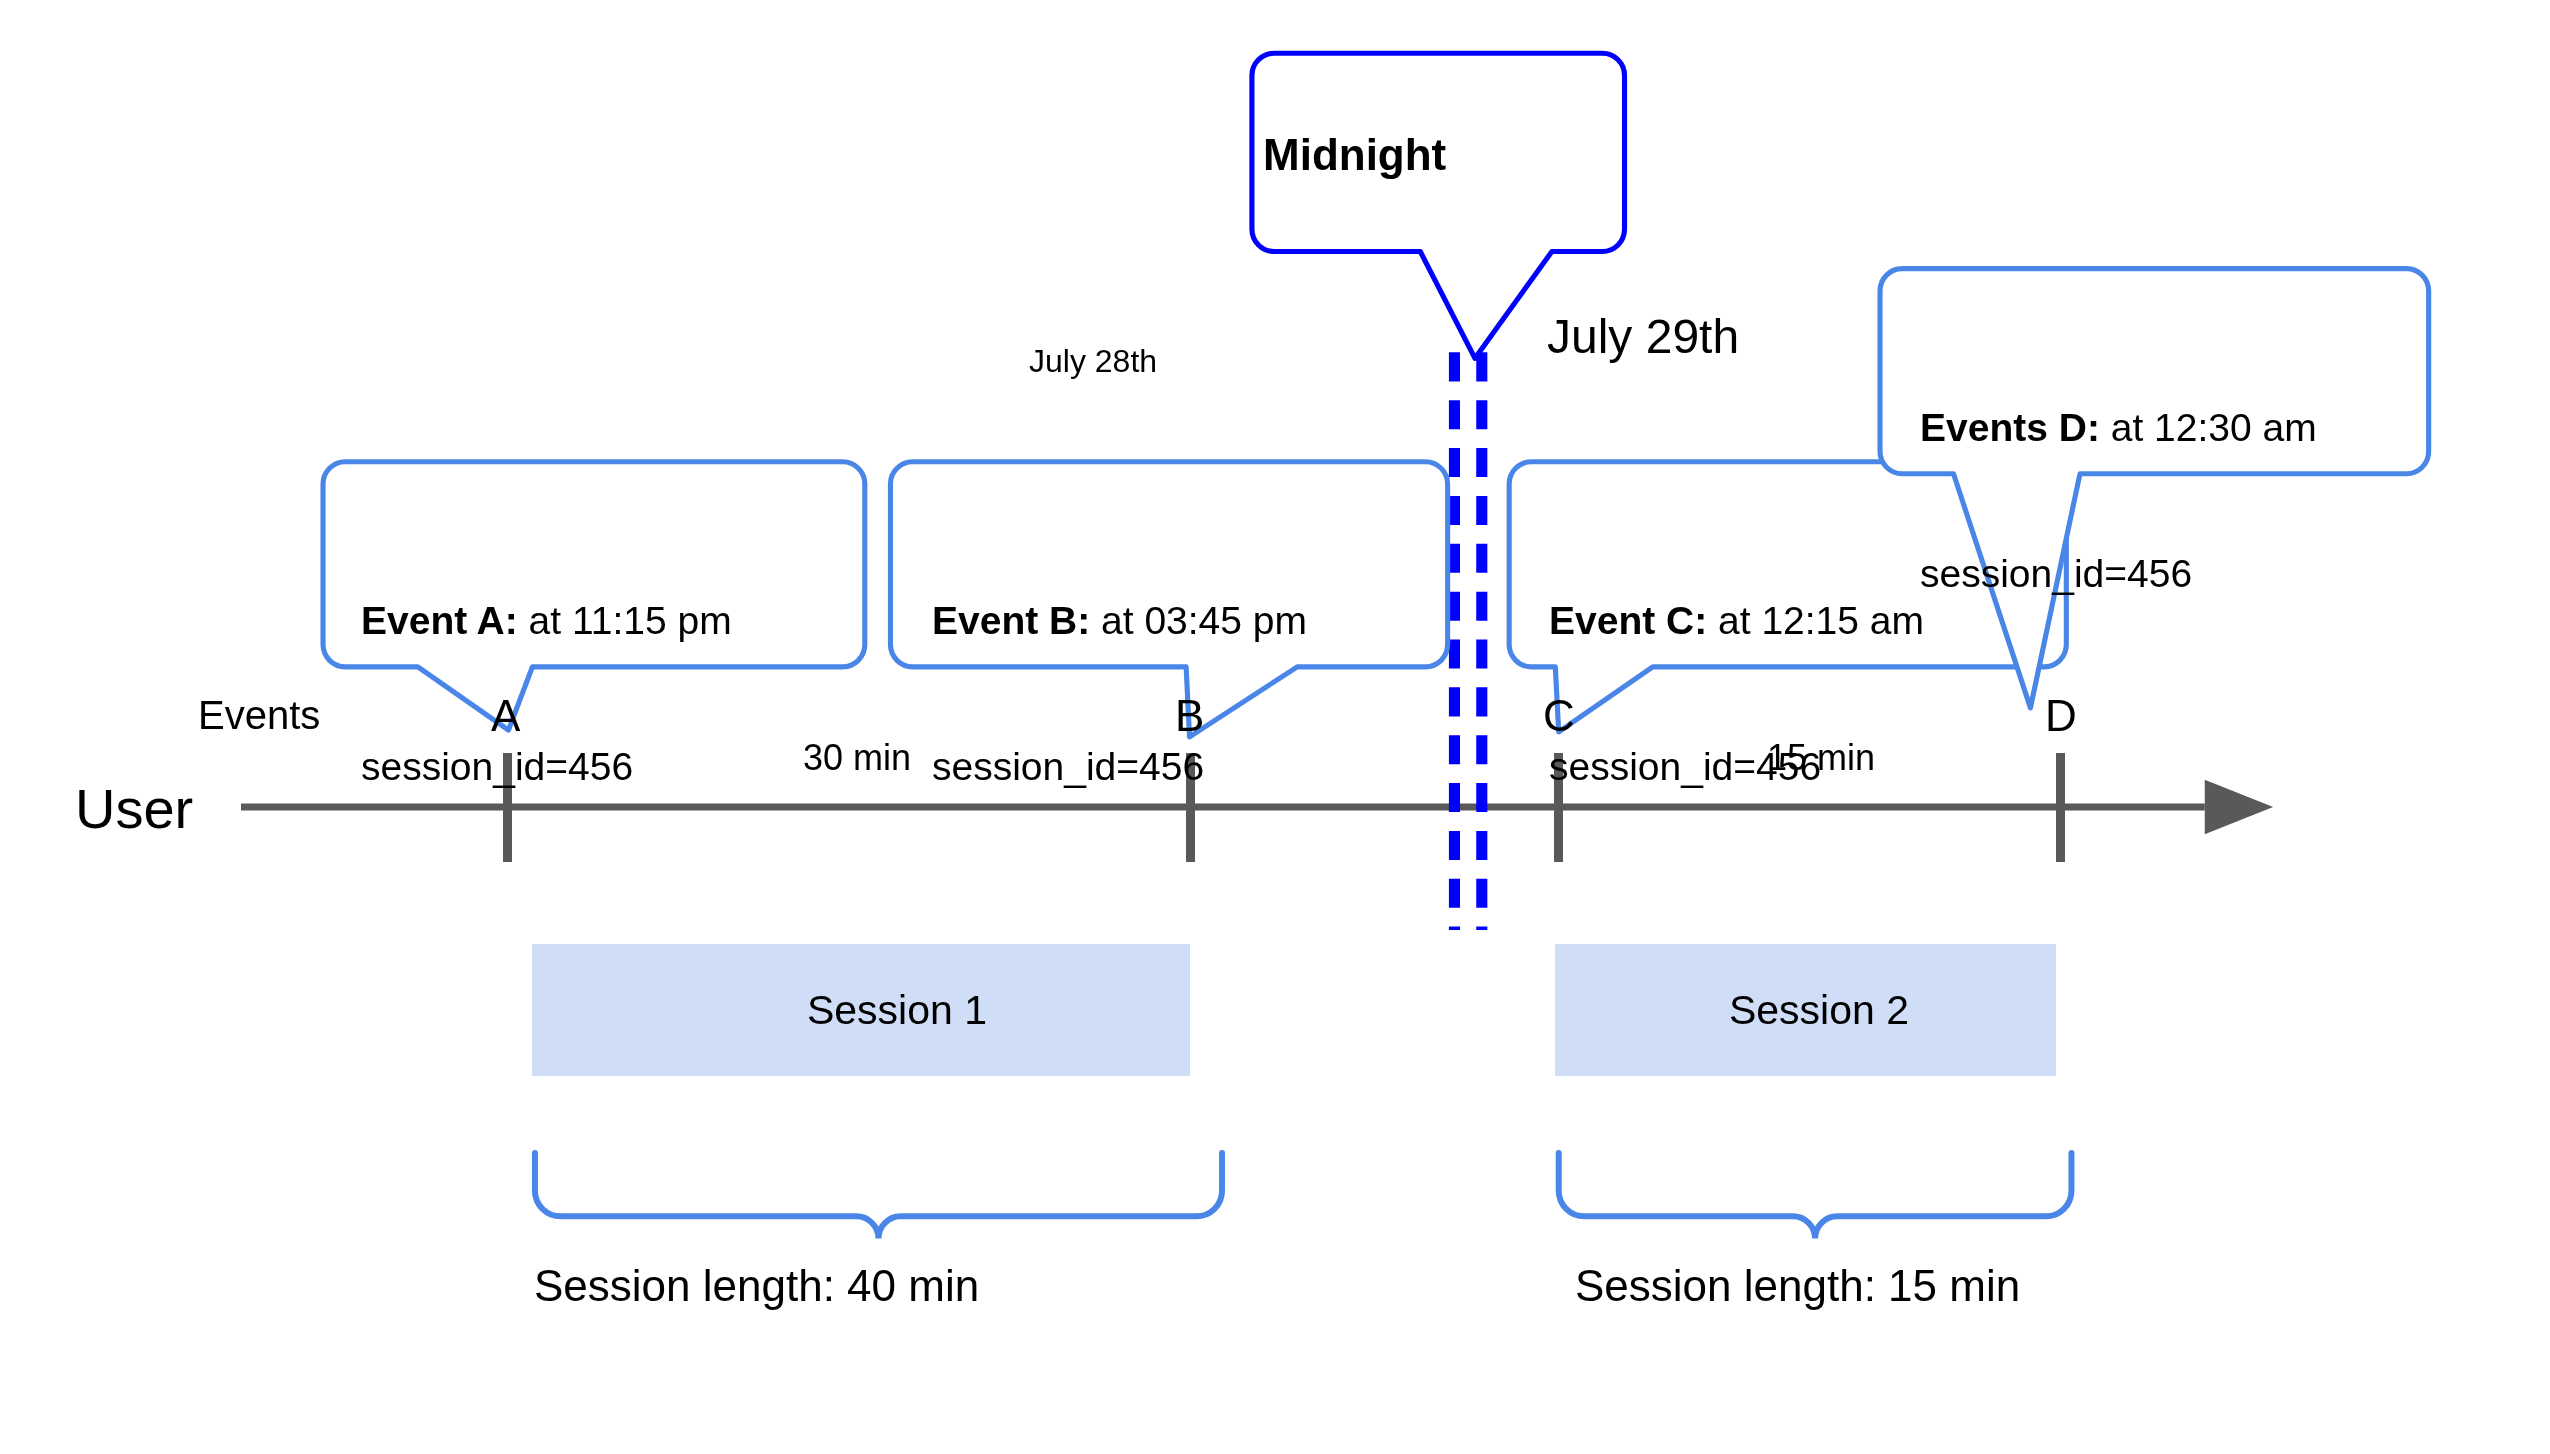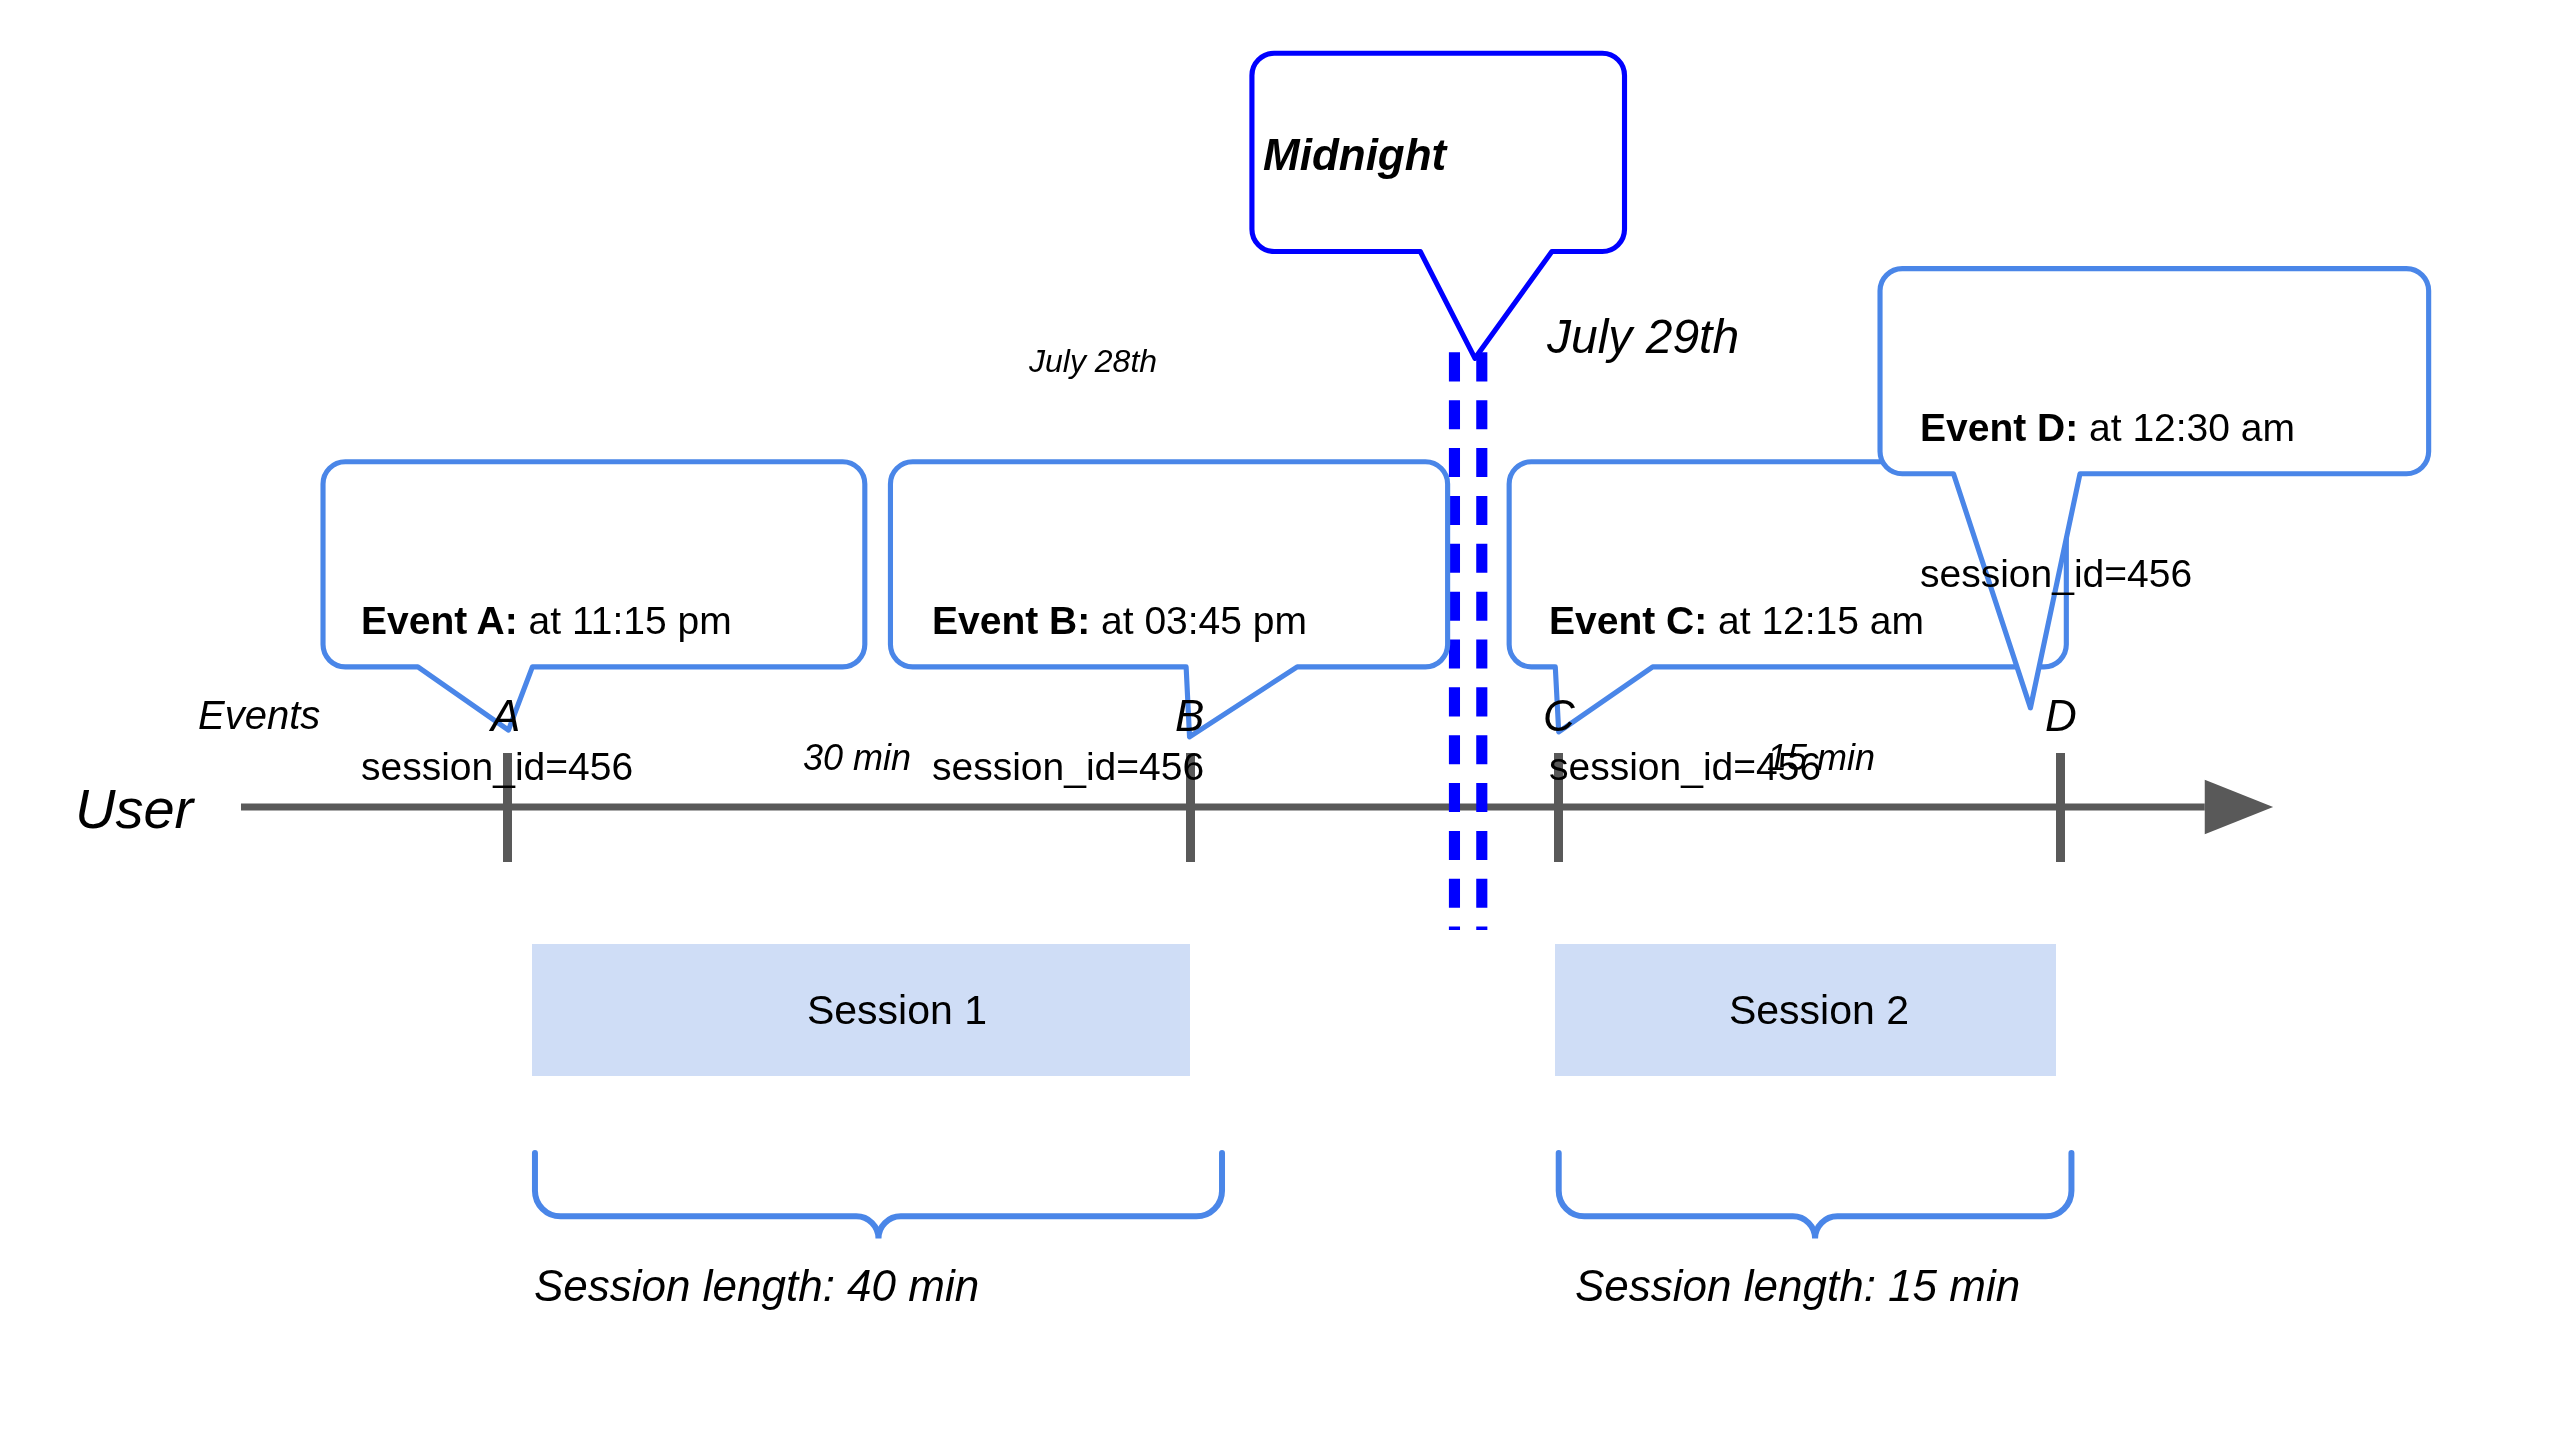--- a/index.html
+++ b/index.html
@@ -24,21 +24,20 @@
     top: 0;
     width: 2550px;
     height: 1455px;
     overflow: visible;
   }
   .txt {
     position: absolute;
     white-space: pre;
     color: #000000;
     line-height: 1.22;
-    font-style: italic;
   }
   .callout-text {
     position: absolute;
     white-space: pre;
     color: #000000;
     font-size: 39px;
     line-height: 1.25;
   }
   .callout-text b { font-weight: bold; }
   .session-label {
@@ -207,21 +206,21 @@
     <div><b>Event B:</b><span> at 03:45 pm</span></div>
     <div>session_id=456</div>
   </div>
 
   <div class="callout-text" style="left:1549px; top:499px;">
     <div><b>Event C:</b><span> at 12:15 am</span></div>
     <div>session_id=456</div>
   </div>
 
   <div class="callout-text" style="left:1920px; top:306px;">
-    <div><b>Event D:</b><span> at 12:30 am</span></div>
+    <div><b>Events D:</b><span> at 12:30 am</span></div>
     <div>session_id=456</div>
   </div>
 
   <div class="txt" style="left:534px; top:1259px; font-size:44px;">Session length: 40 min</div>
   <div class="txt" style="left:1575px; top:1259px; font-size:44px;">Session length: 15 min</div>
 
 </div>
 
 
 </body></html>

